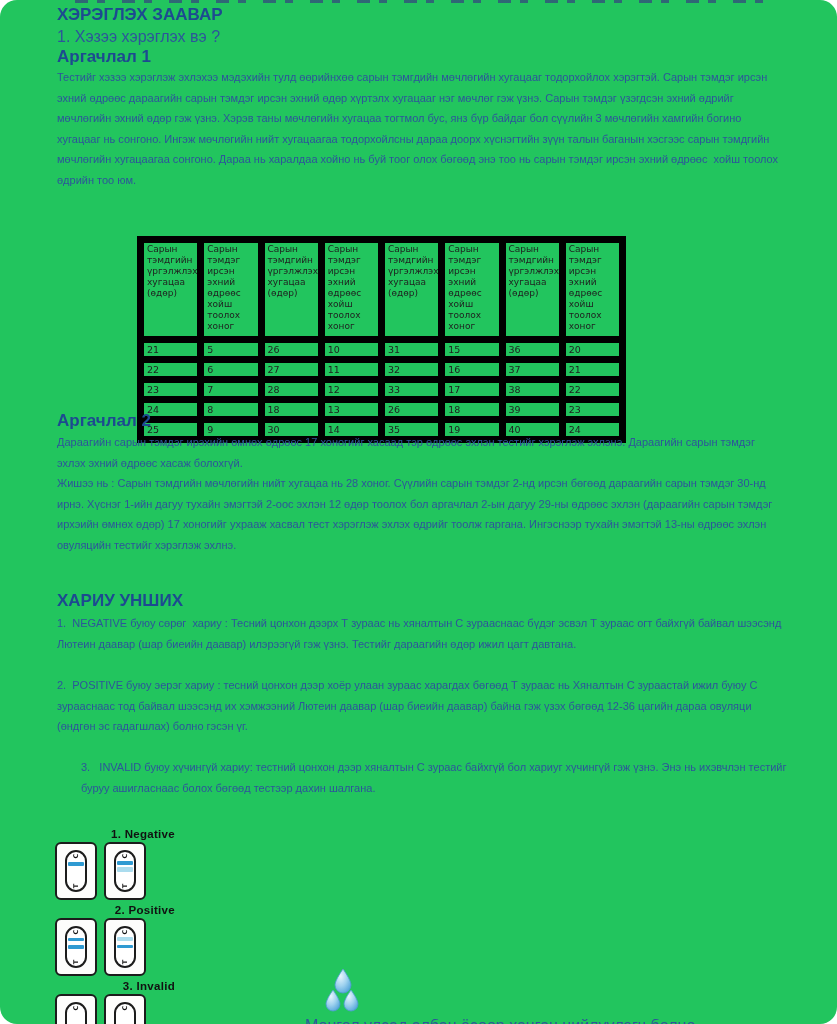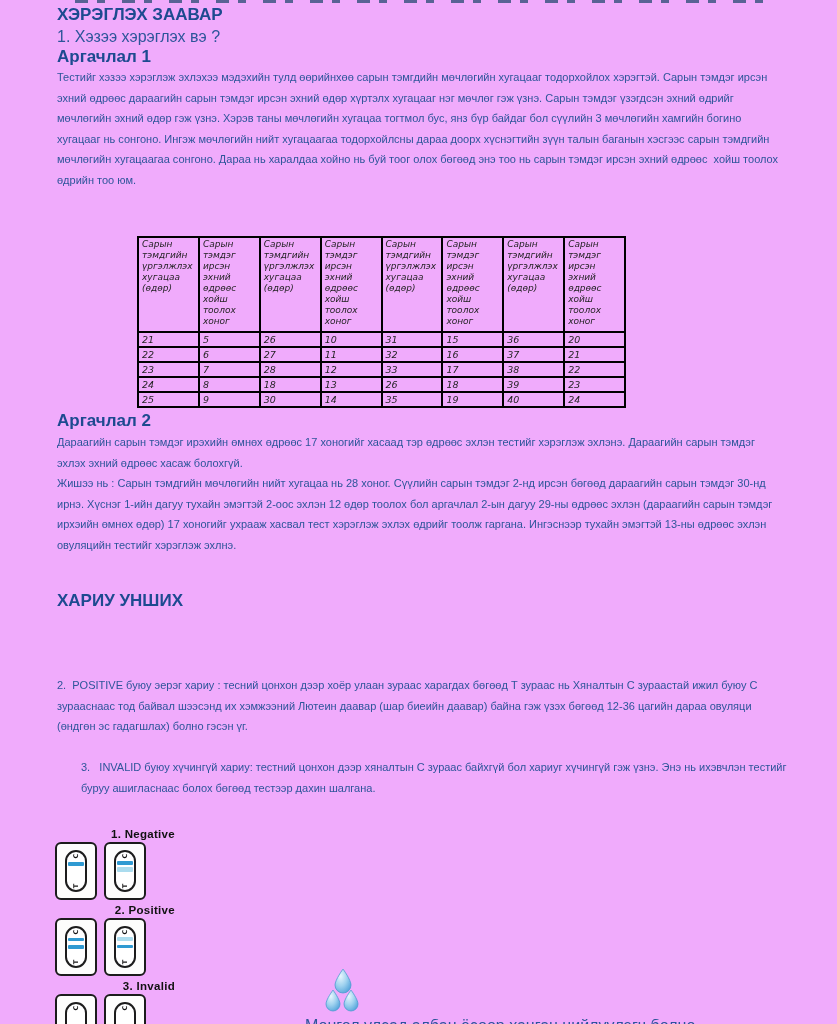--- a/index.html
+++ b/index.html
@@ -1,44 +1,45 @@
 <!DOCTYPE html>
 <html><head>
 <meta charset="utf-8">
 <style>
   html,body{margin:0;padding:0;background:#ffffff;}
   .page{
     position:relative;
     width:837px;height:1024px;
-    background:#f0abfc;
+    background:#22c55e;
     overflow:hidden;
     font-family:"Liberation Sans", sans-serif;
     color:#2d559a;
+    border-radius:17px;
   }
   
   .top-remnant{
     position:absolute;top:0;left:75px;width:690px;height:3px;
     background:repeating-linear-gradient(90deg,#33507b 0 13px,transparent 13px 22px,#33507b 22px 30px,transparent 30px 47px);
     opacity:.8;
   }
   .abs{position:absolute;left:57px;width:727px;}
   h1,h2{margin:0;font-size:17px;line-height:20px;color:#1d4a90;font-weight:700;}
   .bodytext{font-size:11px;line-height:20.5px;white-space:pre-wrap;margin:0;}
   .qline{font-size:16px;line-height:20px;}
 
   
   table.cycle{
     position:absolute;left:137px;top:236px;
     border-collapse:collapse;table-layout:fixed;width:489px;
     font-size:9px;line-height:11px;color:#1f1f1f;
     font-family:"DejaVu Sans", sans-serif;
   }
   table.cycle th, table.cycle td{
-    border:2px solid #000000;padding:1px 3px;text-align:left;vertical-align:top;
-    font-weight:400;overflow:hidden;font-style:italic;
+    border:7px solid #000000;padding:1px 3px;text-align:left;vertical-align:top;
+    font-weight:400;overflow:hidden;
   }
   table.cycle th{height:91px;}
   table.cycle td{height:10px;font-size:9.5px;}
 
   
   .diagram{position:absolute;left:55px;top:828px;width:120px;text-align:right;}
   .diagram-group{margin-bottom:4px;}
   .diagram-label{font-size:11.5px;font-weight:700;color:#111;line-height:12px;margin:0 0 2px 2px;letter-spacing:.3px;}
   .cassette-row{display:flex;gap:7px;}
   .cassette{
@@ -158,20 +159,21 @@
   </table>
 
   <h2 class="abs" style="top:411px;">Аргачлал 2</h2>
 
   <p class="abs bodytext" style="top:432px;">Дараагийн сарын тэмдэг ирэхийн өмнөх өдрөөс 17 хоногийг хасаад тэр өдрөөс эхлэн тестийг хэрэглэж эхлэнэ. Дараагийн сарын тэмдэг эхлэх эхний өдрөөс хасаж болохгүй.</p>
 
   <p class="abs bodytext" style="top:473px;">Жишээ нь : Сарын тэмдгийн мөчлөгийн нийт хугацаа нь 28 хоног. Сүүлийн сарын тэмдэг 2-нд ирсэн бөгөөд дараагийн сарын тэмдэг 30-нд ирнэ. Хүснэг 1-ийн дагуу тухайн эмэгтэй 2-оос эхлэн 12 өдөр тоолох бол аргачлал 2-ын дагуу 29-ны өдрөөс эхлэн (дараагийн сарын тэмдэг ирхэийн өмнөх өдөр) 17 хоногийг ухрааж хасвал тест хэрэглэж эхлэх өдрийг тоолж гаргана. Ингэснээр тухайн эмэгтэй 13-ны өдрөөс эхлэн овуляцийн тестийг хэрэглэж эхлнэ.</p>
 
   <h2 class="abs" style="top:591px;">ХАРИУ УНШИХ</h2>
 
+  <p class="abs bodytext" style="top:613px;">1.  NEGATIVE буюу сөрөг  хариу : Тесний цонхон дээрх Т зураас нь хяналтын С зурааснаас бүдэг эсвэл Т зураас огт байхгүй байвал шээсэнд Лютеин даавар (шар биеийн даавар) илэрээгүй гэж үзнэ. Тестийг дараагийн өдөр ижил цагт давтана.</p>
   <p class="abs bodytext" style="top:675px;">2.  POSITIVE буюу эерэг хариу : тесний цонхон дээр хоёр улаан зураас харагдах бөгөөд Т зураас нь Хяналтын С зураастай ижил буюу С зурааснаас тод байвал шээсэнд их хэмжээний Лютеин даавар (шар биеийн даавар) байна гэж үзэх бөгөөд 12-36 цагийн дараа овуляци (өндгөн эс гадагшлах) болно гэсэн үг.</p>
   <p class="abs bodytext" style="top:757px;margin-left:24px;">3.   INVALID буюу хүчингүй хариу: тестний цонхон дээр хяналтын С зураас байхгүй бол хариуг хүчингүй гэж үзнэ. Энэ нь ихэвчлэн тестийг буруу ашигласнаас болох бөгөөд тестээр дахин шалгана.</p>
 
   <div class="diagram">
       <div class="diagram-group">
         <div class="diagram-label">1. Negative</div>
         <div class="cassette-row">
           <div class="cassette">
             <div class="window">
               <span class="win-label win-c">C</span>

